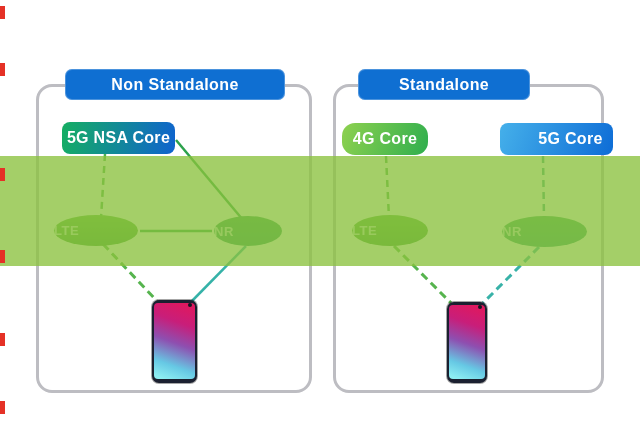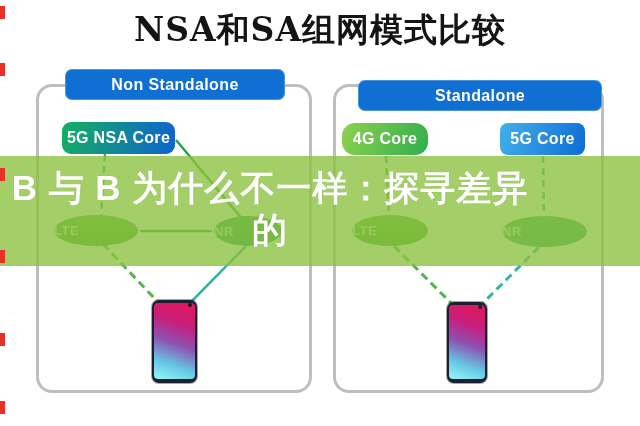--- a/index.html
+++ b/index.html
@@ -11,27 +11,27 @@
     font-size:33px;color:#141414;letter-spacing:1px;z-index:2;}
 
   .panel{position:absolute;border:3px solid #bdbdc2;border-radius:16px;background:transparent;z-index:1;}
   .panel.left{left:36px;top:84px;width:270px;height:303px;}
   .panel.right{left:333px;top:84px;width:265px;height:303px;}
 
   .hdr{position:absolute;height:31px;border-radius:7px;background:#0f6fd2;z-index:4;
     display:flex;align-items:center;justify-content:center;color:#fff;font-weight:bold;
     font-size:16px;letter-spacing:.4px;box-shadow:0 0 0 1px rgba(255,255,255,.25) inset;}
   .hdr.left{left:65px;top:69px;width:220px;}
-  .hdr.right{left:358px;top:80px;width:244px;}
+  .hdr.right{left:358px;top:69px;width:172px;}
 
   .corebox{position:absolute;height:32px;border-radius:8px;z-index:4;display:flex;
     align-items:center;justify-content:center;color:#fff;font-weight:bold;font-size:16px;letter-spacing:.3px;}
-  .core-nsa{left:62px;top:122px;width:113px;background:linear-gradient(100deg,#15ae62,#0f63cf);border-radius:9px;}
+  .core-nsa{left:62px;top:122px;width:113px;background:linear-gradient(100deg,#15ae62,#0f63cf);}
   .core-4g{left:342px;top:123px;width:86px;background:linear-gradient(110deg,#8ed14f,#2fae4e);border-radius:13px;}
-  .core-5g{left:500px;top:123px;width:85px;background:linear-gradient(110deg,#45b0ea,#0d6cd6);}
+  .core-5g{left:500px;top:123px;width:85px;background:linear-gradient(110deg,#45b0ea,#0d6cd6);padding-left:28px;}
 
   .node{position:absolute;border-radius:50%;z-index:4;display:flex;align-items:center;
     justify-content:flex-start;font-weight:bold;font-size:13px;color:rgba(255,255,255,.72);letter-spacing:.5px;}
   .node-l-lte{left:54px;top:215px;width:84px;height:31px;background:linear-gradient(180deg,#5cb53f,#3f9c35);}
   .node-l-nr{left:214px;top:216px;width:68px;height:30px;background:linear-gradient(180deg,#34a054,#27955e);}
   .node-r-lte{left:352px;top:215px;width:76px;height:31px;background:linear-gradient(180deg,#5ab33d,#3f9c35);}
   .node-r-nr{left:502px;top:216px;width:85px;height:31px;background:linear-gradient(180deg,#3daa5e,#2f9d6e);}
 
   .lines{position:absolute;left:0;top:0;z-index:3;}
 
@@ -50,21 +50,20 @@
     color:#ffffff;font-weight:bold;font-size:35px;line-height:42px;letter-spacing:1px;
     text-shadow:0 0 1px rgba(90,130,40,.35);}
 
   .edge-mark{position:absolute;left:0;width:5px;height:13px;background:#e53126;z-index:8;}
 </style>
 </head>
 <body>
 
 <div class="stage">
 
-  <div class="page-title">NSA和SA组网模式比较</div>
 
   <div class="panel left"></div>
   <div class="panel right"></div>
 
   <svg class="lines" width="640" height="426">
 
     <line x1="105" y1="154" x2="101" y2="218" stroke="#4db052" stroke-width="2.5" stroke-dasharray="7 5"></line>
     <line x1="176" y1="140" x2="243" y2="220" stroke="#2ca24c" stroke-width="2.5"></line>
     <line x1="140" y1="231" x2="212" y2="231" stroke="#2ca24c" stroke-width="2.5"></line>
     <line x1="103" y1="244" x2="158" y2="302" stroke="#56b44e" stroke-width="3" stroke-dasharray="8 5"></line>
@@ -110,21 +109,20 @@
     <div class="screen"></div>
     <div class="punch"></div>
   </div>
   <div class="phone right">
     <div class="screen"></div>
     <div class="punch"></div>
   </div>
 
   <div class="band"></div>
   <div class="band-text">
-    <div>B 与 B 为什么不一样：探寻差异的</div>
   </div>
 
   <div class="edge-mark" style="top:6px"></div>
   <div class="edge-mark" style="top:63px"></div>
   <div class="edge-mark" style="top:168px"></div>
   <div class="edge-mark" style="top:250px"></div>
   <div class="edge-mark" style="top:333px"></div>
   <div class="edge-mark" style="top:401px"></div>
 
 </div>

